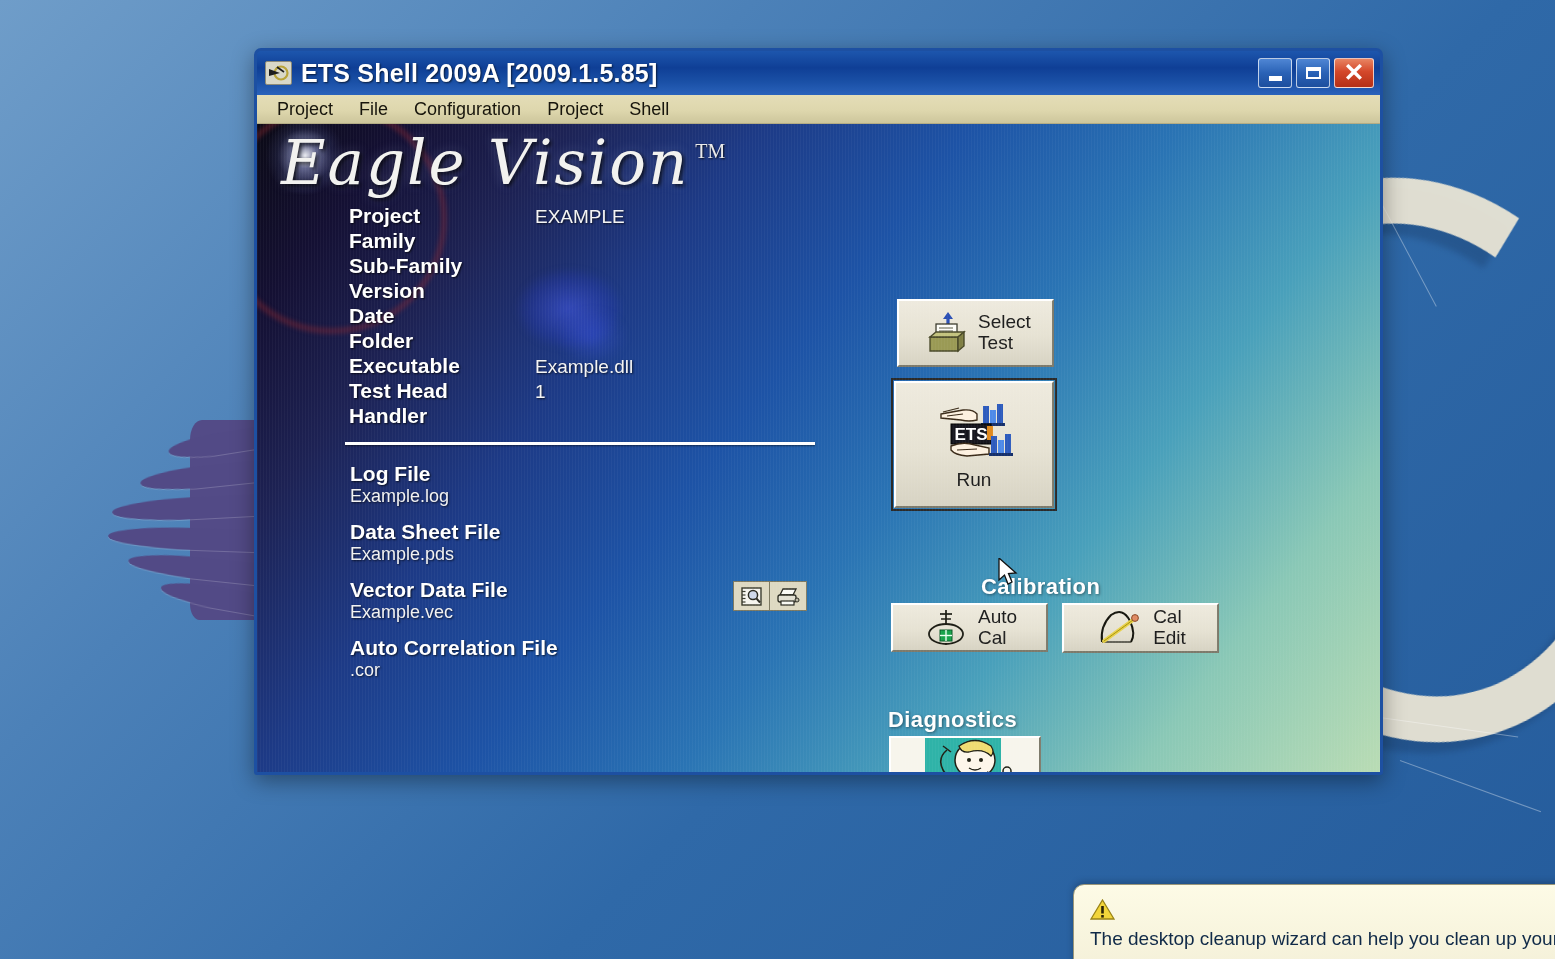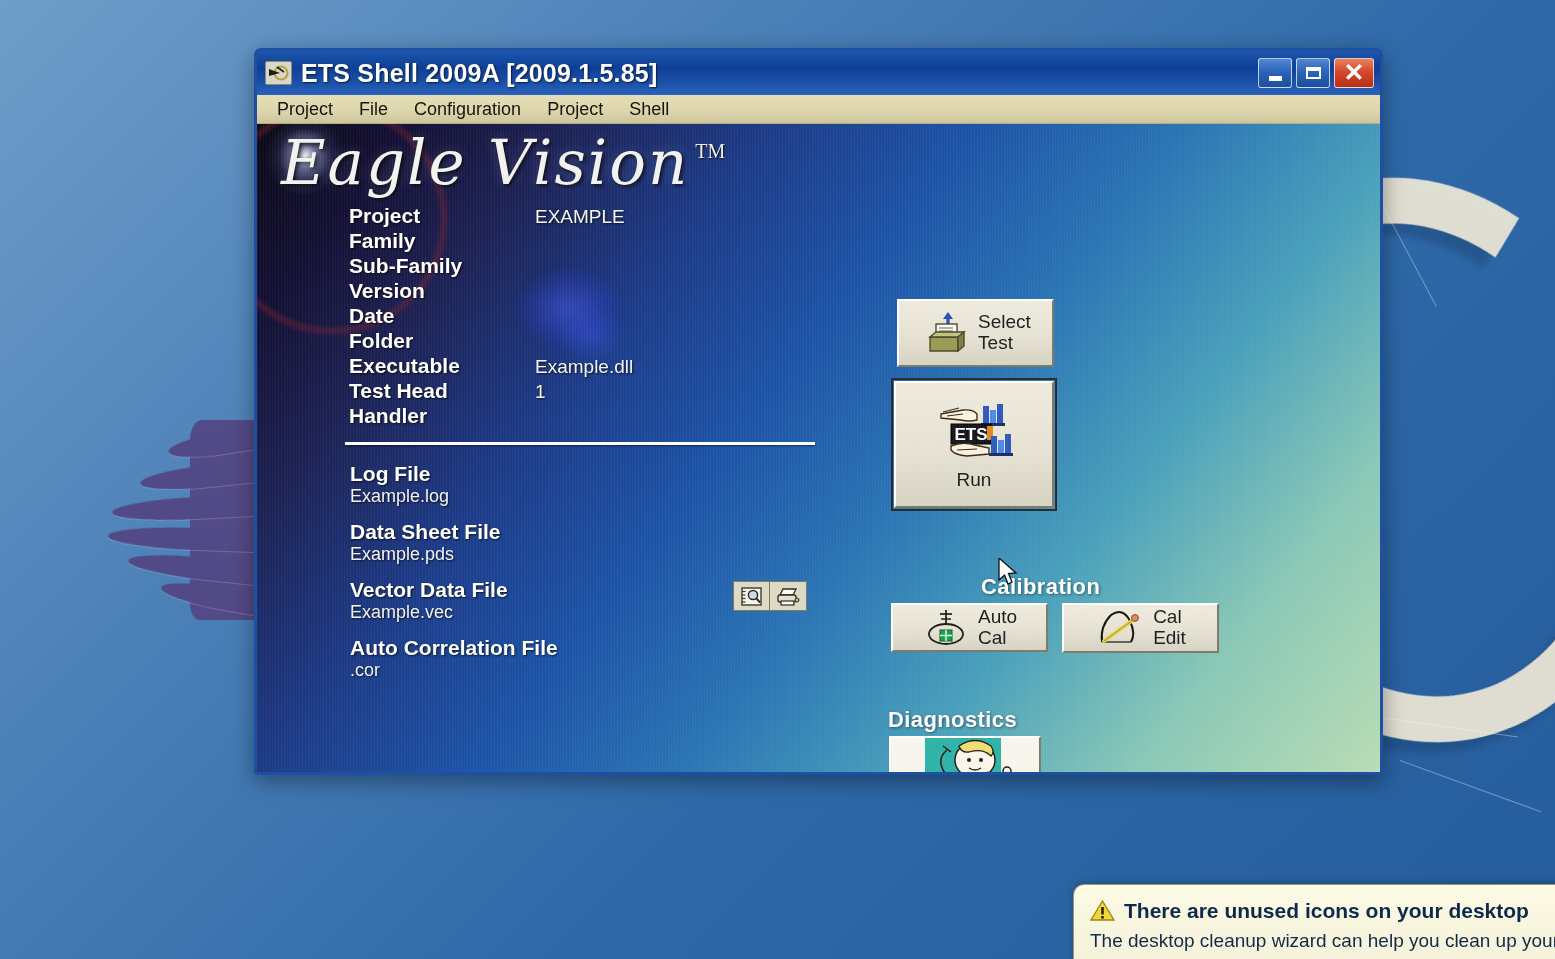--- a/index.html
+++ b/index.html
@@ -692,17 +692,16 @@
     </div>
   </div>
 
   <div id="balloon">
     <div id="balloon-title-row">
       <svg width="25" height="22" viewBox="0 0 25 22">
         <path d="M12.5 1 L24 20 L1 20 Z" fill="#f2d53a" stroke="#9a8417" stroke-width="1.3"></path>
         <rect x="11.2" y="7" width="2.6" height="7.5" fill="#2b2408"></rect>
         <rect x="11.2" y="16" width="2.6" height="2.6" fill="#2b2408"></rect>
       </svg>
-      <div id="balloon-title">There are unused icons on your desktop</div>
     </div>
     <div id="balloon-body">The desktop cleanup wizard can help you clean up your</div>
   </div>
 </div>
 
 </body></html>

